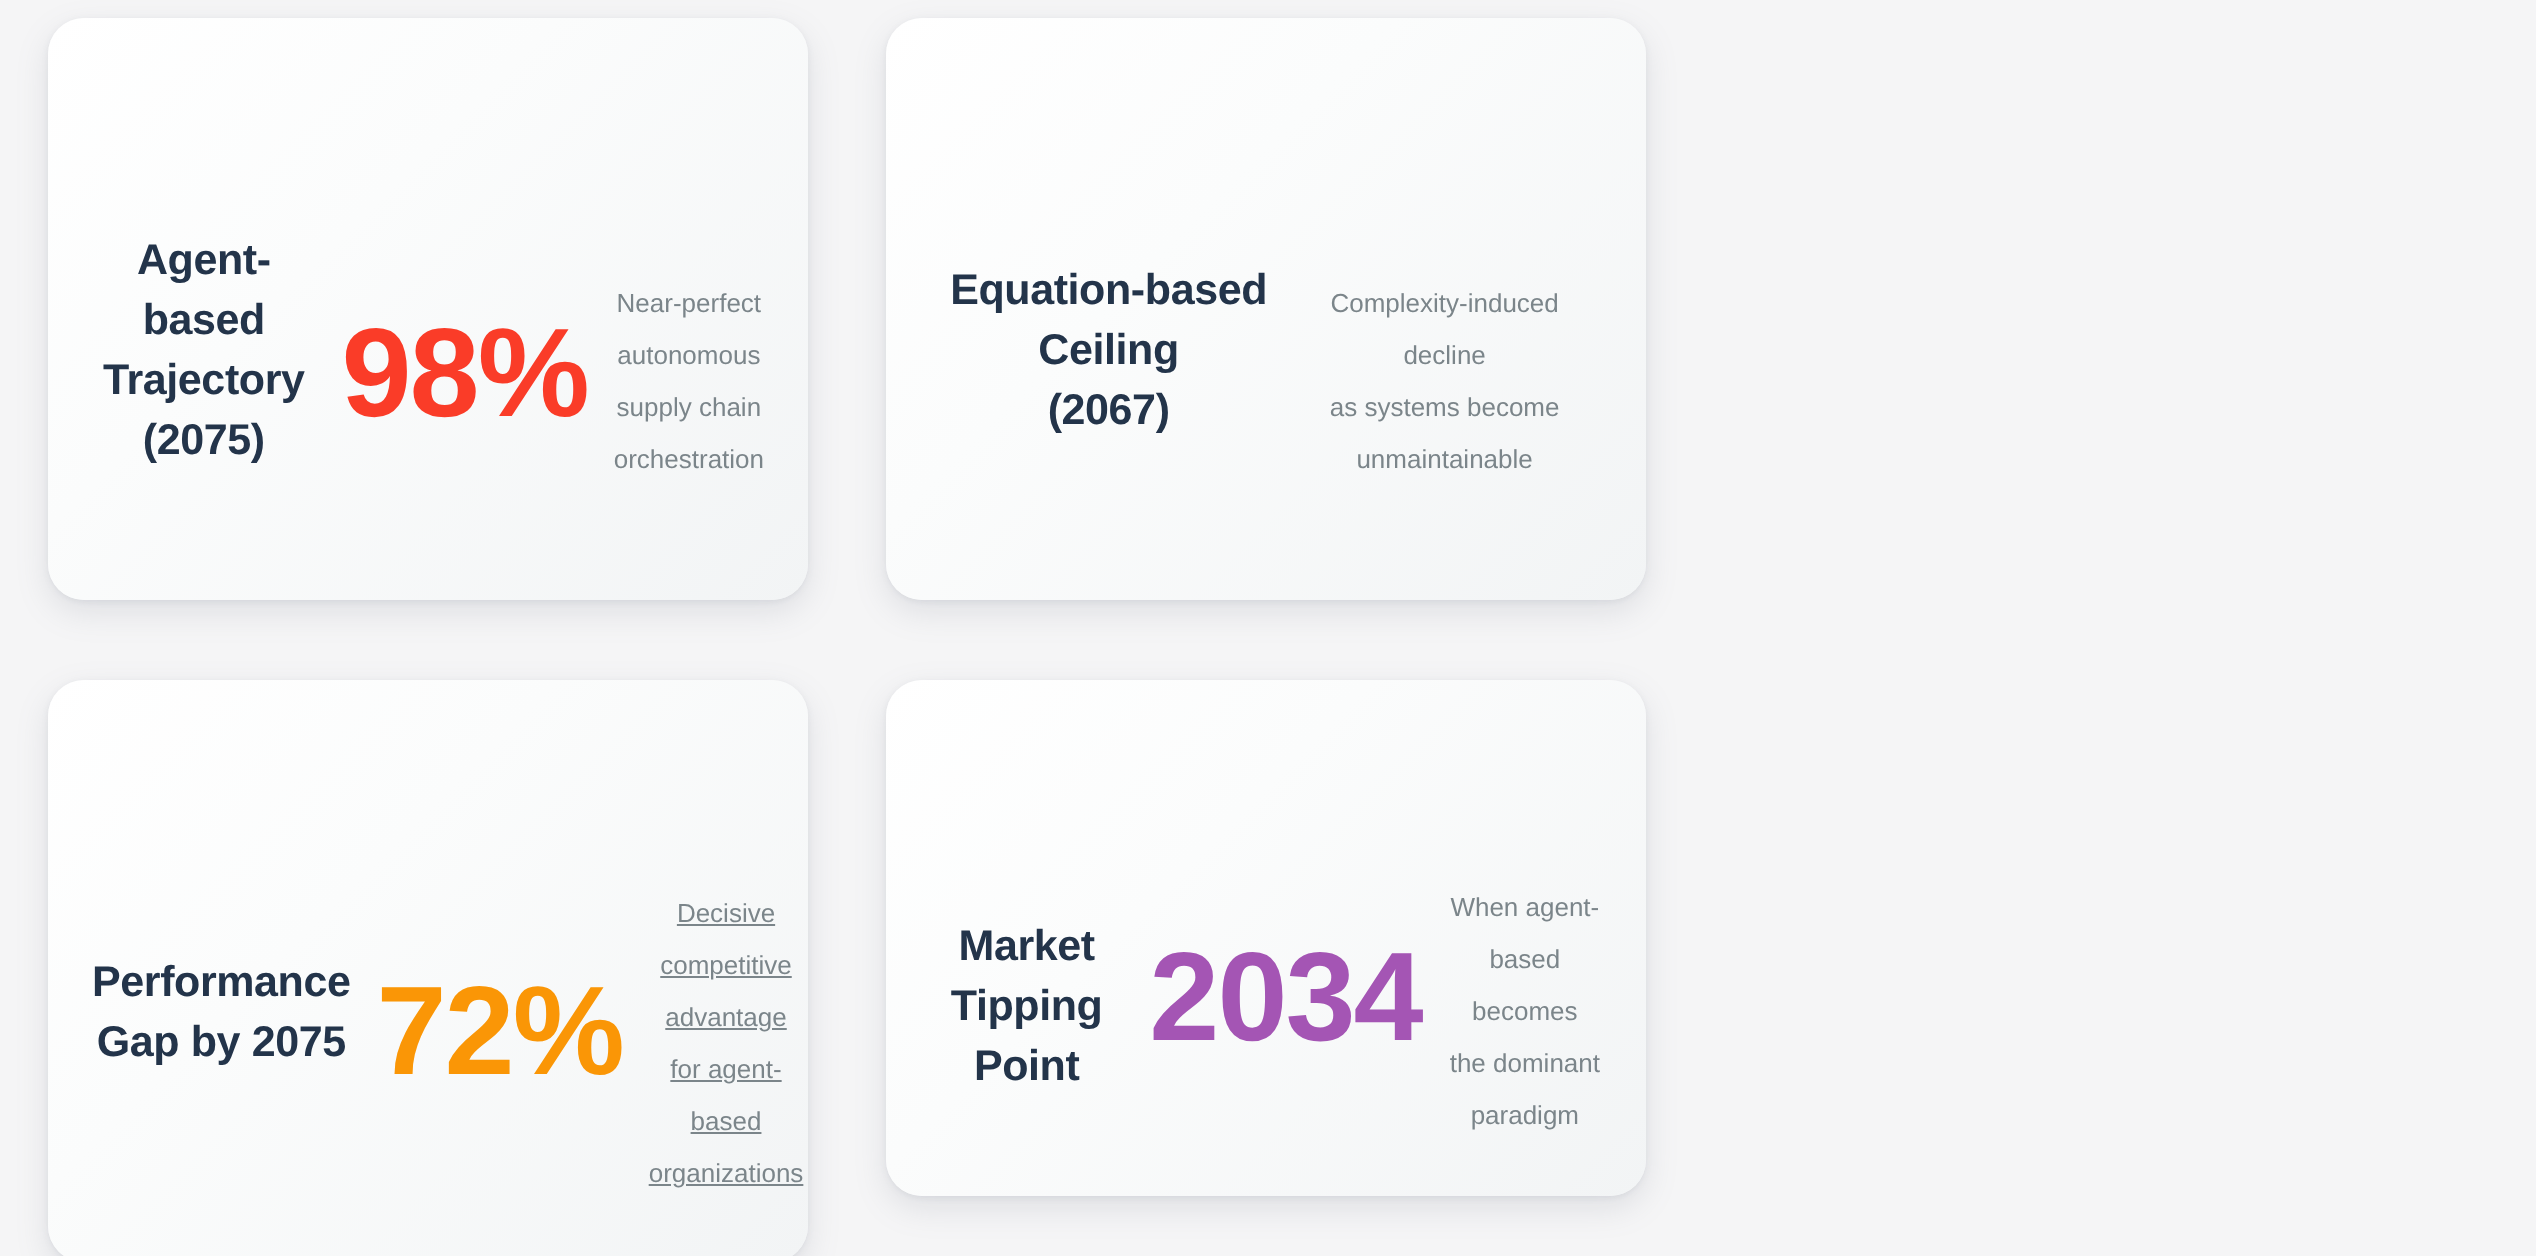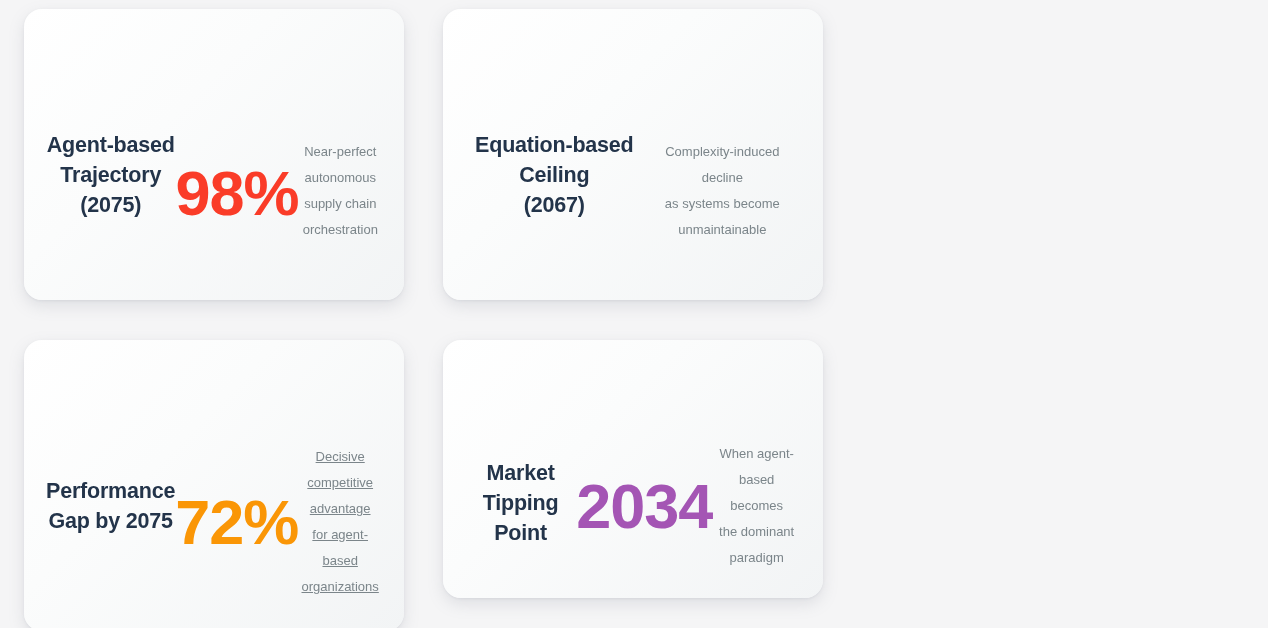--- a/index.html
+++ b/index.html
@@ -60,21 +60,21 @@
     letter-spacing: -0.2px;
     white-space: pre-line;
     margin: 0;
   }
 
   .kpi-value {
     font-size: 63px;
     font-weight: bold;
     line-height: 1;
     letter-spacing: -1px;
-    margin: 0;
+    margin: 13px;
   }
 
   .kpi-card.card-tall .kpi-value { margin-top: 38px; }
   .kpi-card.card-short .kpi-value { margin-top: 38px; }
   .kpi-card.card-title-1line .kpi-value { margin-top: 34px; }
 
   .kpi-desc {
     font-size: 13px;
     line-height: 26px;
     color: #7b858a;

